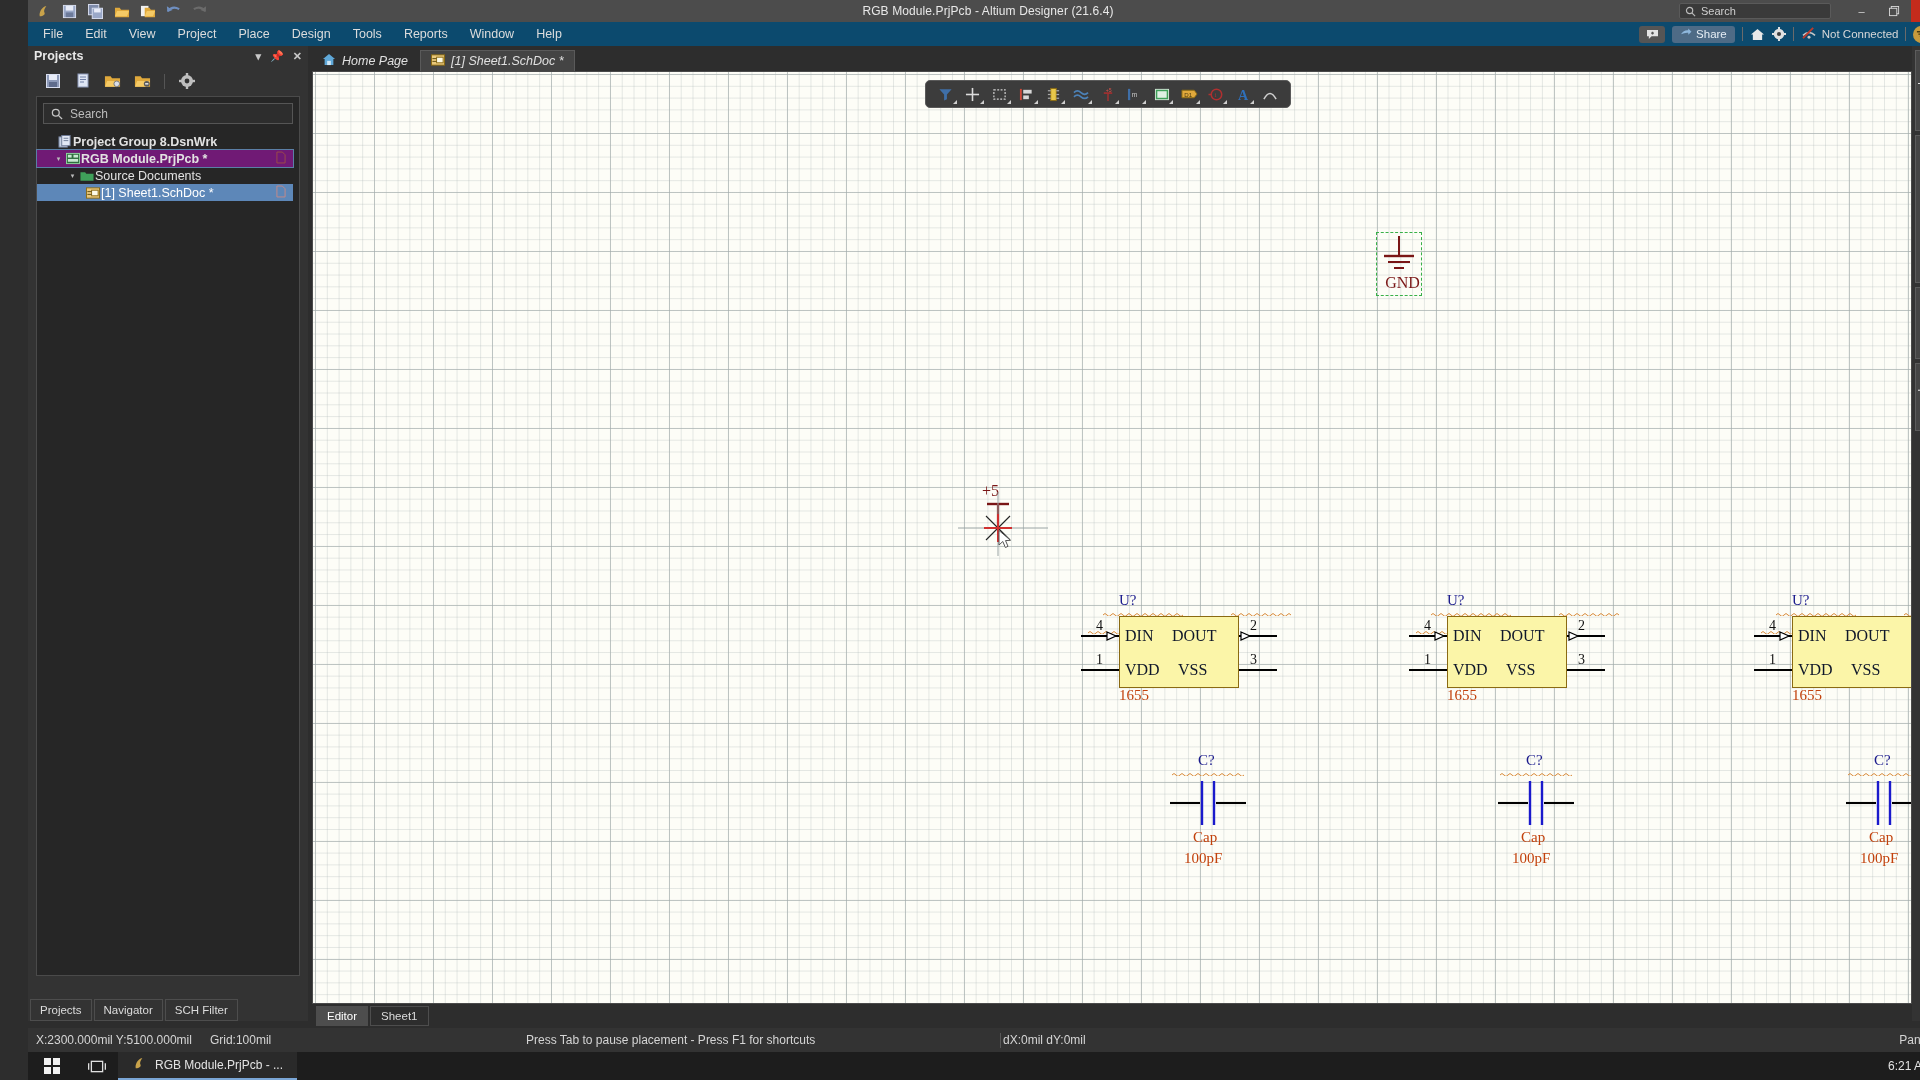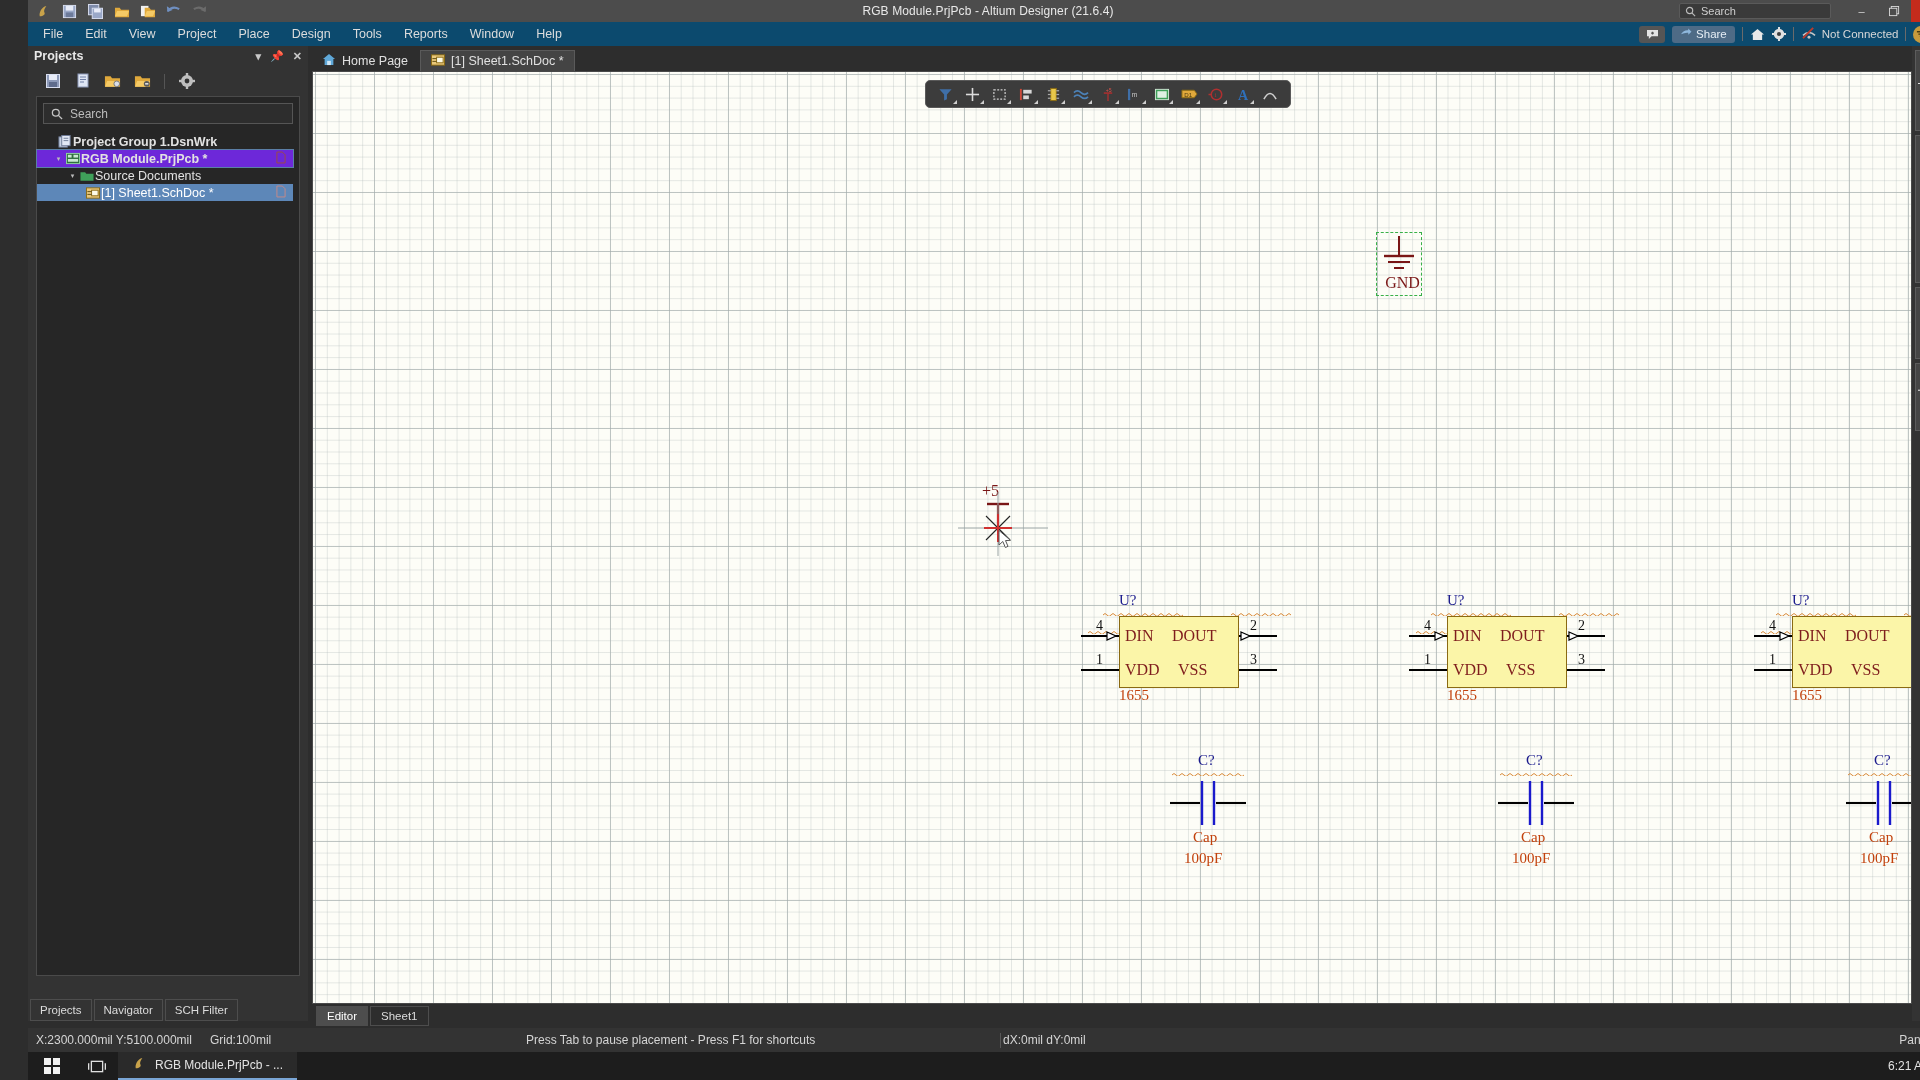--- a/index.html
+++ b/index.html
@@ -61,30 +61,30 @@
   .lp-toolbar { height: 30px; display: flex; align-items: center; gap: 13px; padding: 0 16px; }
   .lp-tb-ico { width: 17px; height: 17px; display: flex; align-items: center; justify-content: center; }
   .lp-tb-sep { width: 1px; height: 15px; background: #555; }
   .lp-body { margin: 0 8px; background: #262626; border: 1px solid #4a4a4a; height: 880px; }
   .lp-search { margin: 6px; height: 21px; background: #2d2d2d; border: 1px solid #555;
                display: flex; align-items: center; gap: 7px; padding: 0 7px; color: #bcbcbc; font-size: 12px; }
   .tree { padding-top: 3px; font-size: 12.5px; }
   .tnode { display: flex; align-items: center; height: 17px; color: #e2e2e2; padding-left: 6px; position: relative; }
   .tnode .arrow { width: 11px; font-size: 7px; color: #bbb; display: inline-block; text-align: center; }
   .tnode .tico { width: 17px; display: flex; align-items: center; justify-content: center; }
-  .tnode.sel-outline { outline: 1px solid #5b7fa6; background: #6d28d9; margin-right: 6px; }
+  .tnode.sel-outline { outline: 1px solid #5b7fa6; background: #701a75; margin-right: 6px; }
   .tnode.selected { background: #5d87b8; color: #fff; margin-right: 6px; }
   .t-badge { margin-left: auto; margin-right: 7px; color: #a05050; font-size: 11px; }
   .lp-tabs { position: absolute; bottom: 0; left: 0; width: 280px; height: 22px;
              display: flex; align-items: stretch; background: #333; padding-left: 2px; }
   .lp-tab { display: flex; align-items: center; padding: 0 9px; color: #dcdcdc; font-size: 11.5px;
             border: 1px solid #4d4d4d; margin-right: 2px; }
 
   
-  .doctabs { position: absolute; left: 284px; top: 50px; width: 1600px; height: 21px; display: flex; gap: 2px; }
+  .doctabs { position: absolute; left: 284px; top: 50px; width: 1600px; height: 21px; display: flex; gap: 2px; font-style: italic; }
   .doctab { display: flex; align-items: center; gap: 6px; padding: 0 10px; font-size: 12.5px;
             color: #e0e0e0; height: 21px; }
   .doctab.active { background: #444; border: 1px solid #5a5a5a; border-bottom: none; }
 
   
   .canvas-wrap { position: absolute; left: 284px; top: 71px; width: 1600px; height: 933px;
                  background: #fdfdf7; border: 1px solid #4a4a4a; overflow: hidden; }
   .grid {
     position: absolute; inset: 0;
     background-image:
@@ -105,21 +105,21 @@
   .sti { width: 22px; height: 22px; display: flex; align-items: center; justify-content: center;
          position: relative; font-size: 13px; }
   .sti::after { content:''; position: absolute; right: 0px; bottom: 1px;
                 border-left: 4px solid transparent; border-bottom: 4px solid #cfcfcf; }
   .sti.nodrop::after { display: none; }
 
   
   .sym { position: absolute; }
   .lbl { position: absolute; white-space: nowrap; font-family: "Liberation Serif", serif; }
   .ic-body { position: absolute; background: #fbf5a8; border: 1px solid #8a6a12; }
-  .ic-txt { position: absolute; font-family: "Liberation Serif", serif; font-size: 16px; color: #7f1d1d; }
+  .ic-txt { position: absolute; font-family: "Liberation Serif", serif; font-size: 16px; color: #0f172a; }
   .desig { font-family: "Liberation Serif", serif; font-size: 15px; color: #1a1a8c; }
   .partname { font-family: "Liberation Serif", serif; font-size: 15px; color: #c2410c; }
   .pinnum { font-family: "Liberation Serif", serif; font-size: 14px; color: #111; }
   .squiggle { position: absolute; height: 4px; }
   .squiggle svg { display: block; }
   .gndlabel { font-family: "Liberation Serif", serif; font-size: 16px; color: #7a1616; }
   .selbox { position: absolute; border: 1px dashed #38b048; }
 
   
   .rightbar { position: absolute; right: 0; top: 46px; width: 36px; height: 975px; background: #333; }
@@ -352,21 +352,21 @@
         <div class="tnode" style="padding-left:8px;">
           <span class="arrow"></span>
           <span class="tico">
             <svg width="14" height="14" viewBox="0 0 15 15">
                 <rect x="1" y="2" width="9" height="11" fill="#c9d2e4" stroke="#6d7a96"></rect>
                 <rect x="4" y="0.5" width="9" height="11" fill="#e2e8f5" stroke="#6d7a96"></rect>
                 <line x1="6" y1="3.5" x2="11" y2="3.5" stroke="#6d7a96"></line>
                 <line x1="6" y1="6" x2="11" y2="6" stroke="#6d7a96"></line>
               </svg>
           </span>
-          <span style="font-weight:bold;">Project Group 1.DsnWrk</span>
+          <span style="font-weight:bold;">Project Group 8.DsnWrk</span>
         </div>
 
         <div class="tnode sel-outline" style="padding-left:16px;">
           <span class="arrow">▾</span>
           <span class="tico">
             <svg width="14" height="13" viewBox="0 0 15 14">
                 <rect x="0.5" y="1.5" width="14" height="11" fill="#2f6e3f" stroke="#8fd8a0"></rect>
                 <rect x="2" y="3" width="4" height="3" fill="#c9e8d2"></rect>
                 <rect x="8" y="3" width="5" height="3" fill="#c9e8d2"></rect>
                 <rect x="2" y="7.5" width="11" height="3" fill="#c9e8d2"></rect>

